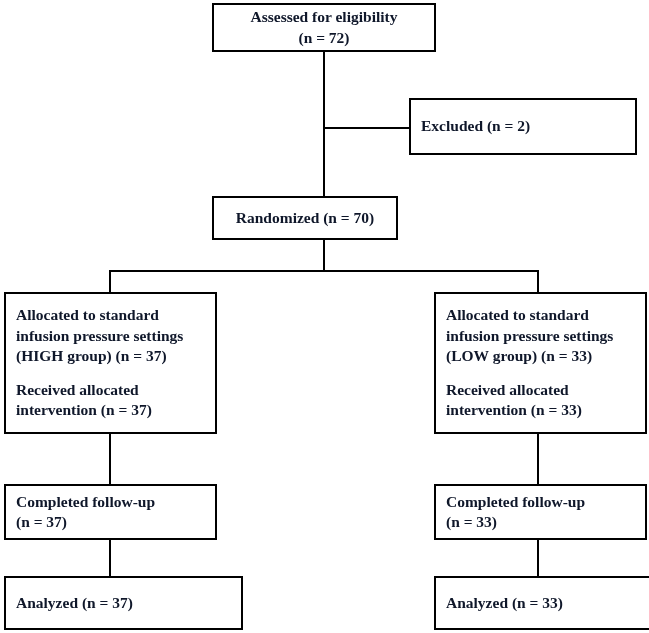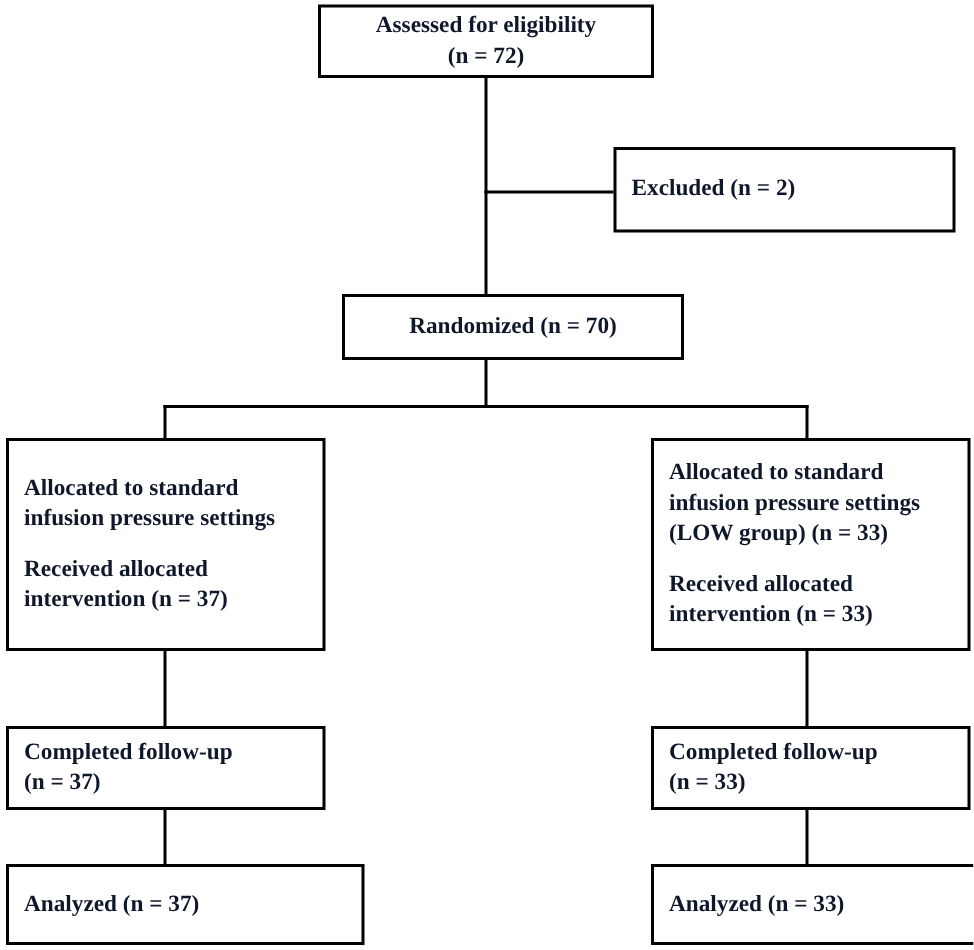--- a/index.html
+++ b/index.html
@@ -82,27 +82,28 @@
 
   <div class="node center" style="left:212px; top:3px; width:224px; height:49px;">
     <span class="line">Assessed for eligibility</span>
     <span class="line">(n = 72)</span>
   </div>
 
   <div class="node left" style="left:409px; top:98px; width:228px; height:57px;">
     <span class="line">Excluded (n = 2)</span>
   </div>
 
-  <div class="node center" style="left:212px; top:196px; width:228px; height:44px;margin-left:16px;">
+  <div class="node center" style="left:212px; top:196px; width:186px; height:44px;">
     <span class="line">Randomized (n = 70)</span>
   </div>
 
   <div class="node left" style="left:4px; top:292px; width:213px; height:142px;">
     <span class="line">Allocated to standard</span>
     <span class="line">infusion pressure settings</span>
+    <span class="line">(HIGH group) (n = 37)</span>
     <span class="gap"></span>
     <span class="line">Received allocated</span>
     <span class="line">intervention (n = 37)</span>
   </div>
 
   <div class="node left" style="left:434px; top:292px; width:213px; height:142px;">
     <span class="line">Allocated to standard</span>
     <span class="line">infusion pressure settings</span>
     <span class="line">(LOW group) (n = 33)</span>
     <span class="gap"></span>

